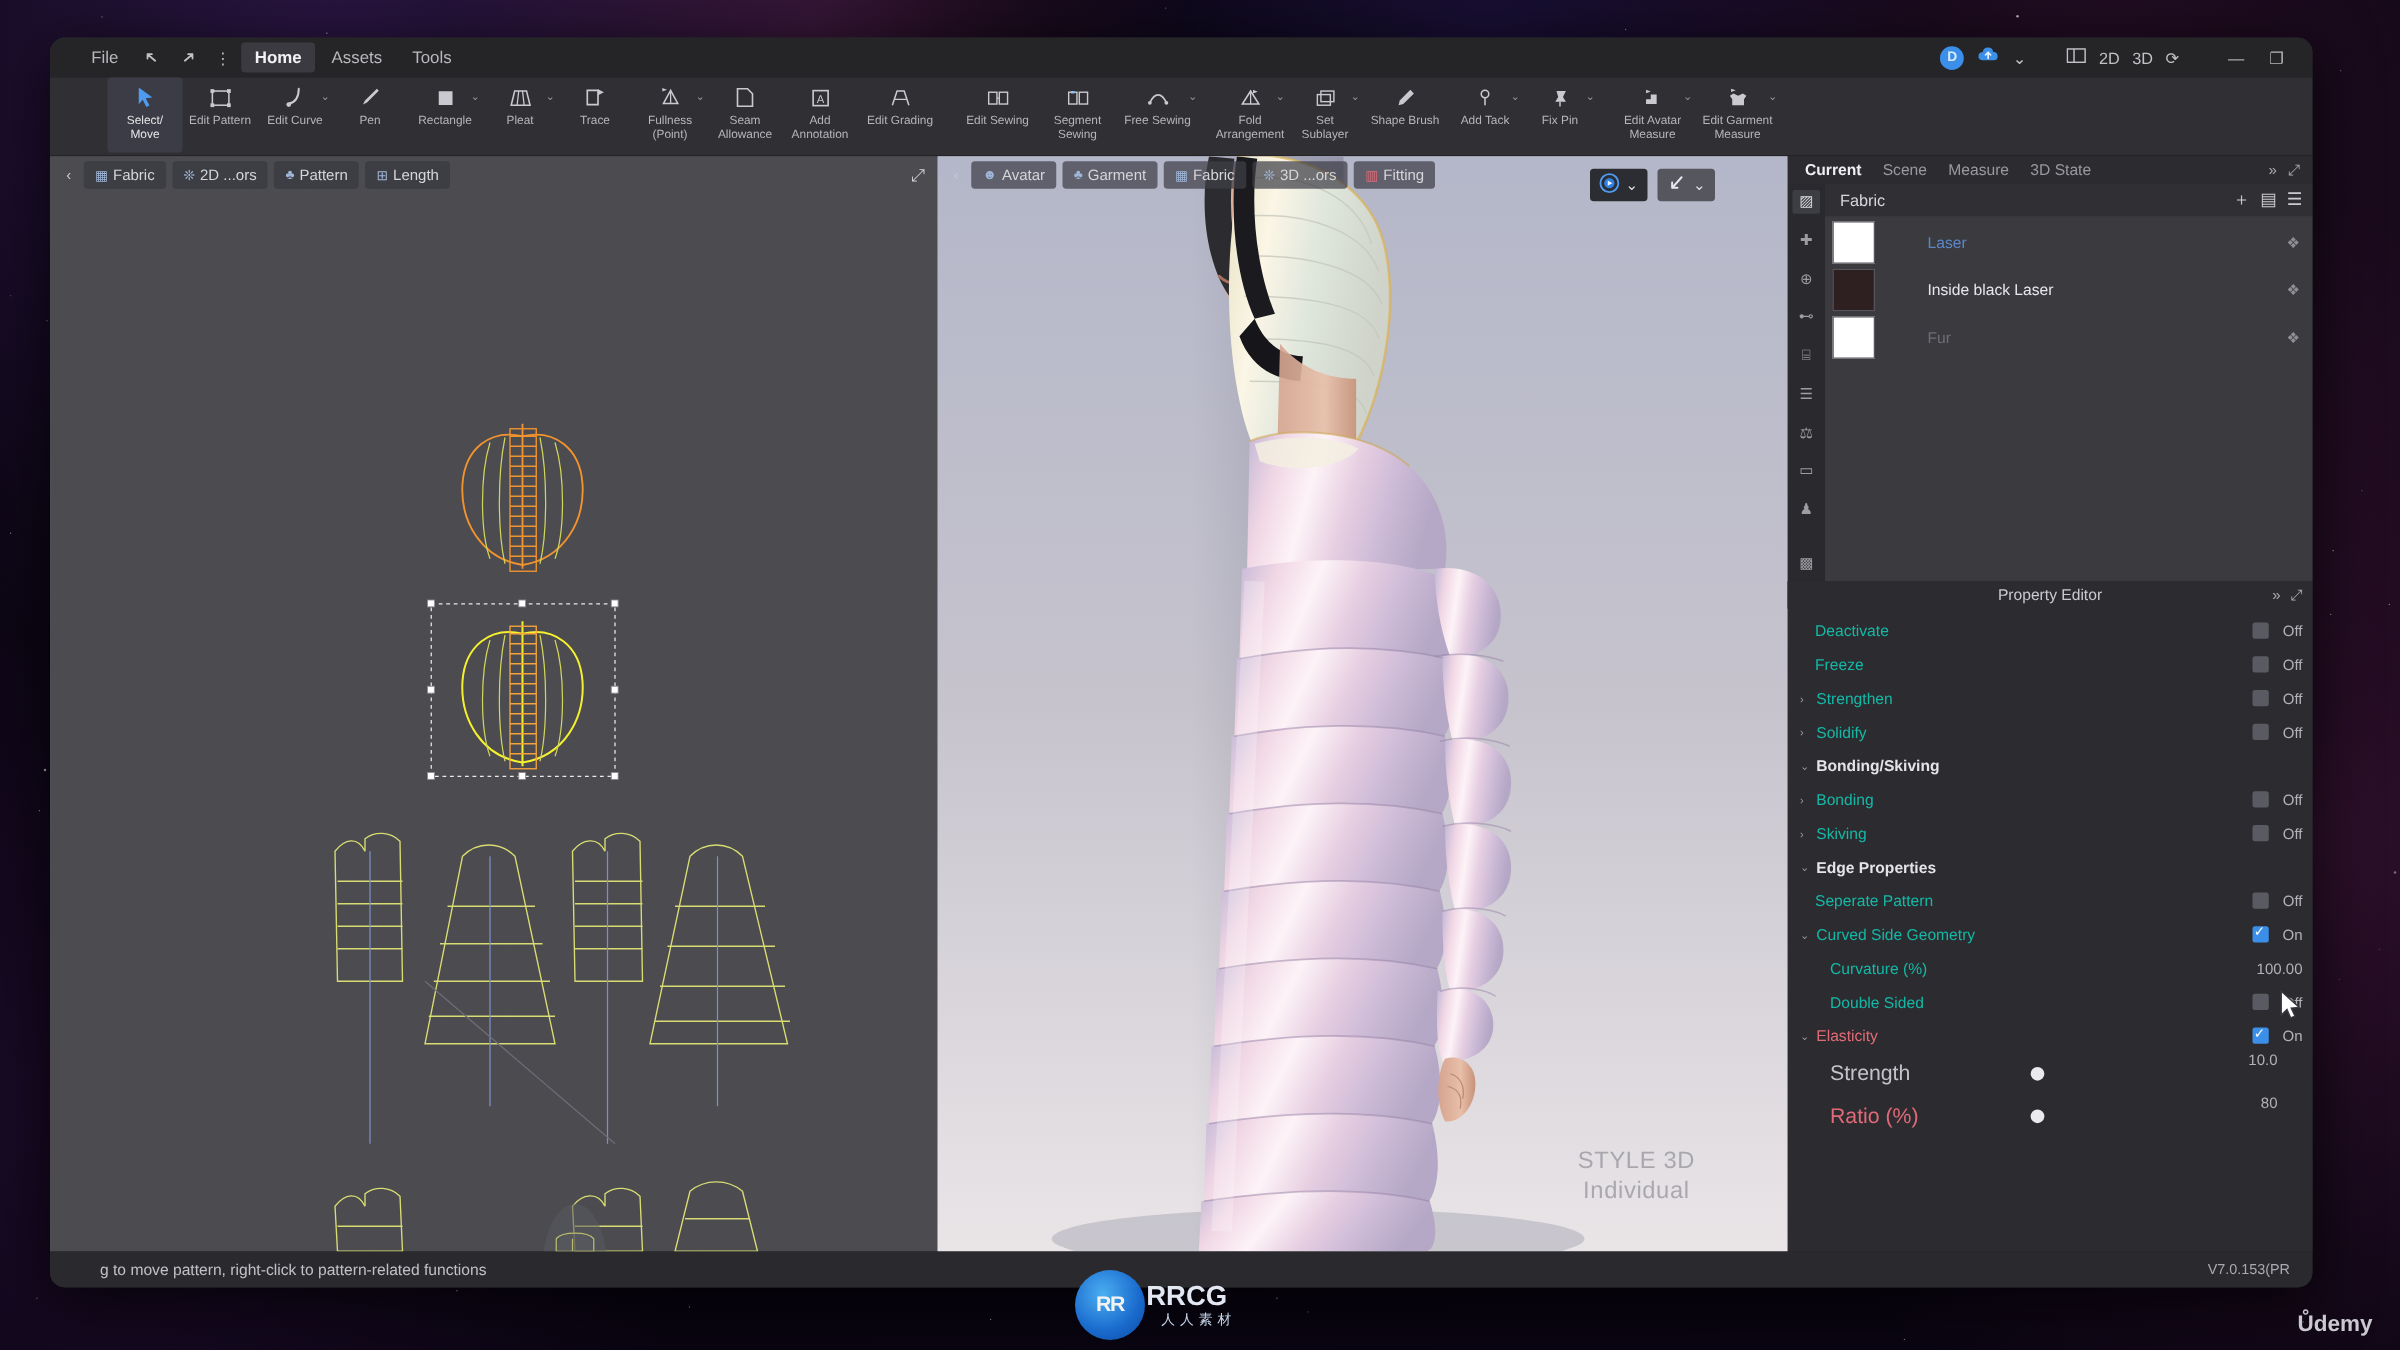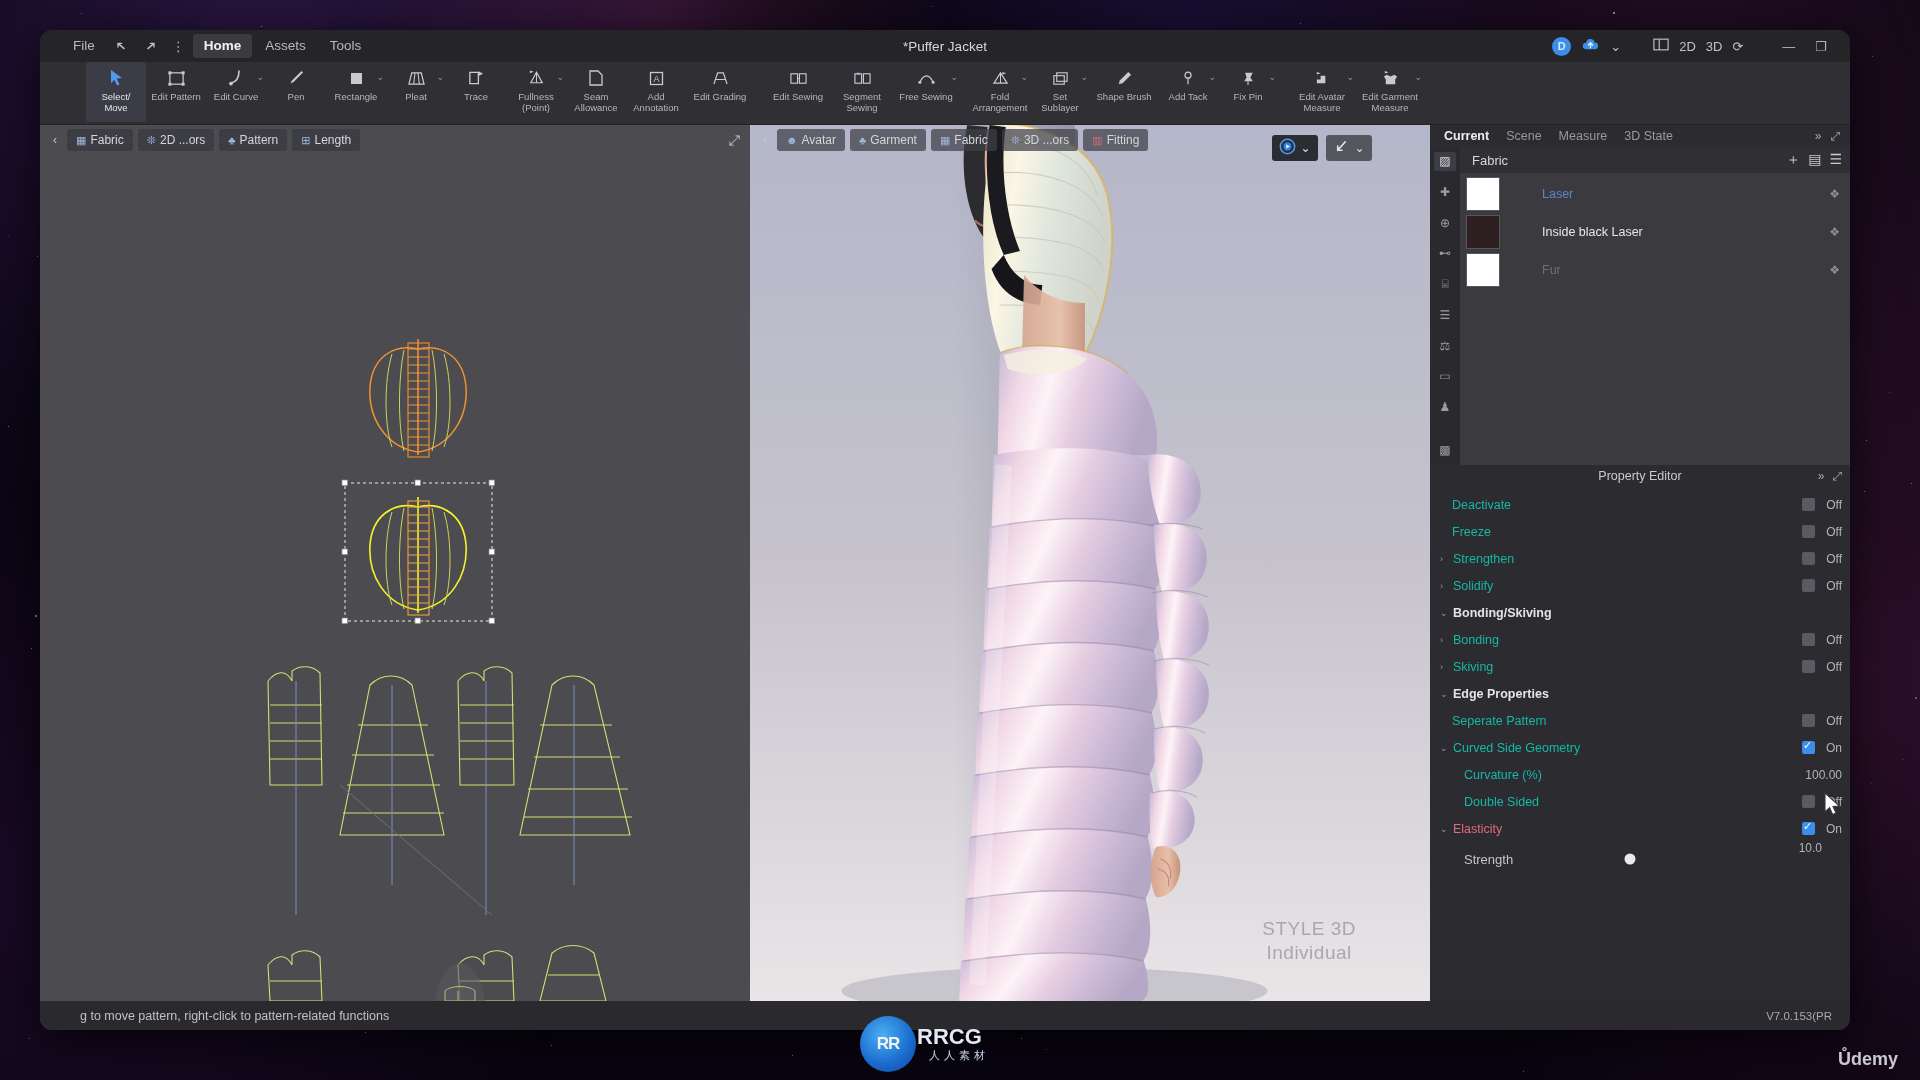--- a/index.html
+++ b/index.html
@@ -176,21 +176,21 @@
   .prow .pval { margin-left: auto; display: flex; align-items: center; gap: 7px; }
   .chk { width: 13px; height: 13px; border-radius: 2px; background: #5a5a62; }
   .chk.on { background: #3b8fe8; position: relative; }
   .chk.on::after {
     content: "✓"; position: absolute; left: 1px; top: -2px; color: #fff; font-size: 11px;
   }
   .ptxt { font-size: 12px; color: #b2b2b8; min-width: 20px; text-align: right; }
   .ptxt.num { min-width: 48px; }
   .red { color: #e06a78 !important; }
   .slider-row { height: 34px; display: flex; align-items: center; padding-left: 34px; position: relative; }
-  .slider-row .sname { font-size: 13px; color: #c3c3c9; }
+  .slider-row .sname { font-size: 17px; color: #c3c3c9; }
   .slider-wrap { position: absolute; left: 200px; right: 28px; top: 50%; transform: translateY(-50%); }
   .track { height: 2px; background: #6d6d75; width: 100%; position: relative; }
   .knob {
     position: absolute; top: 50%; transform: translate(-50%,-50%);
     width: 11px; height: 11px; border-radius: 50%; background: #eaeaee;
   }
   .slider-val { position: absolute; right: 28px; top: -1px; font-size: 12px; color: #b2b2b8; }
 
   
   #statusbar {
@@ -407,21 +407,20 @@
         <svg width="15" height="14" viewBox="0 0 16 16">
             <path d="M5 11 L12 5 M12 5 l0 4 M12 5 l-4 0" stroke="#c2c2c6" stroke-width="1.6" fill="none" stroke-linecap="round"></path>
           </svg>
       </div>
       <div class="icon-btn">⋮</div>
       <div class="menu-item active">Home</div>
       <div class="menu-item">Assets</div>
       <div class="menu-item">Tools</div>
     </div>
 
-    <div class="title-center">*Puffer Jacket</div>
 
     <div class="title-right">
       <div class="avatar-circle">D</div>
       <div class="cloud-ico">
         <svg width="19" height="15" viewBox="0 0 20 16">
           <path d="M5 13 a3.4 3.4 0 0 1 .3-6.8 A4.6 4.6 0 0 1 14.4 6 a3.5 3.5 0 0 1 .4 7z" fill="#3b8fe8"></path>
           <path d="M10 11.5 V6.6 M10 6.2 l-2.2 2.3 M10 6.2 l2.2 2.3" stroke="#e9f2ff" stroke-width="1.4" fill="none" stroke-linecap="round"></path>
         </svg>
       </div>
       <div class="tb-text">⌄</div>
@@ -1133,20 +1132,25 @@
               <span class="ptxt">On</span>
             </span>
         </div>
 
         <div class="slider-row">
           <span class="sname">Strength</span>
           <span class="slider-val">10.0</span>
           <span class="slider-wrap"><span class="track"><span class="knob" style="left:16%"></span></span></span>
         </div>
 
+        <div class="slider-row">
+          <span class="sname red">Ratio (%)</span>
+          <span class="slider-val">80</span>
+          <span class="slider-wrap"><span class="track"><span class="knob" style="left:40%"></span></span></span>
+        </div>
 
       </div>
     </div>
   </div>
 
   <div id="statusbar">
     <span>g to move pattern, right-click to pattern-related functions</span>
     <span class="ver">V7.0.153(PR</span>
   </div>
 

